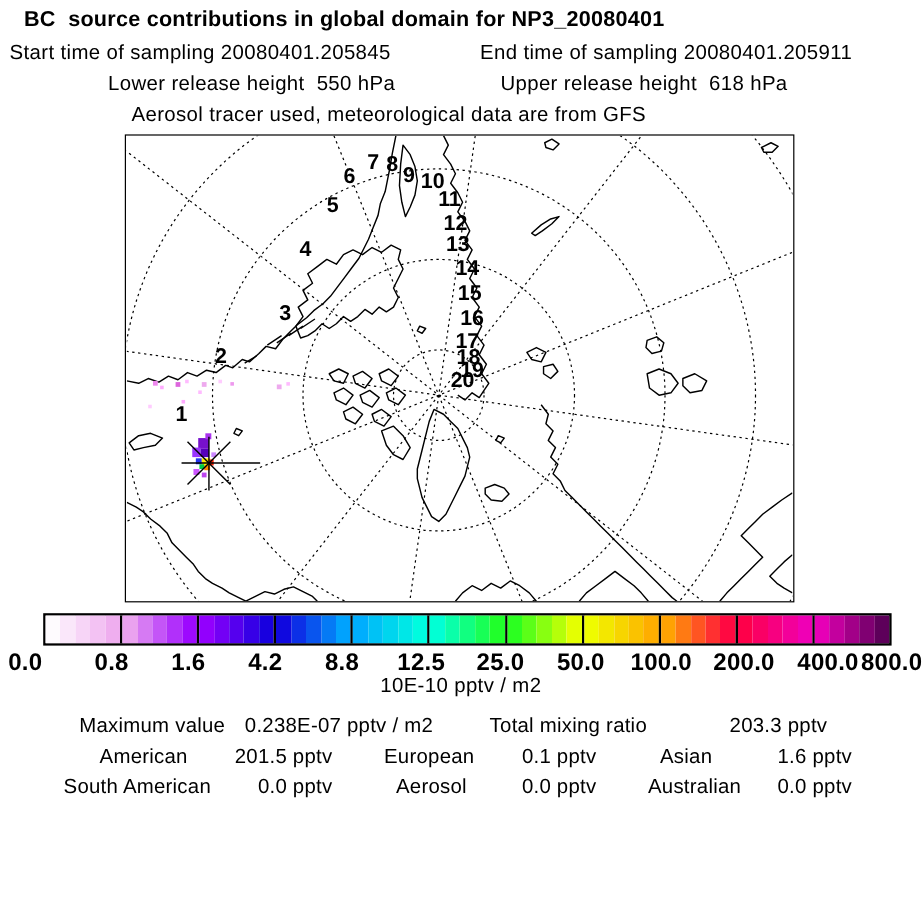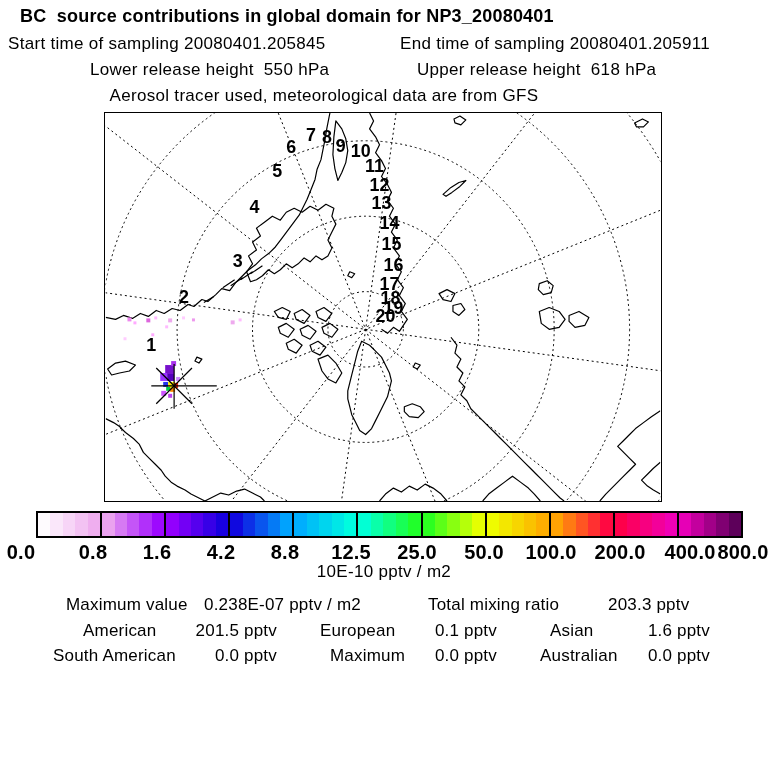--- a/index.html
+++ b/index.html
@@ -15,21 +15,21 @@
   .map svg{display:block;}
   .cbar{position:absolute;left:36px;top:511px;width:703px;height:23px;border:2px solid #000;display:flex;}
   .cseg{height:100%;display:flex;flex:1 1 0;}
   .cseg + .cseg{border-left:2px solid #000;}
   .csub{flex:1 1 0;height:100%;}
   .ctick{position:absolute;top:541px;transform:translateX(-50%);font-size:20px;font-weight:bold;letter-spacing:.2px;}
   .cunit{left:0;top:562px;width:768px;text-align:center;font-size:17px;font-weight:500;letter-spacing:.3px;}
   .st{font-size:17px;letter-spacing:.2px;}
   .sv{text-align:right;}
   .r1{top:595px;} .r2{top:621px;} .r3{top:646px;}
-  .maxl{left:66px;} .maxv{left:204px;} .totl{left:428px;} .totv{left:608px;text-align:center;}
+  .maxl{left:66px;} .maxv{left:204px;} .totl{left:408px;} .totv{left:608px;text-align:center;}
   .n0{left:83px;}  .v0{left:170px;width:107px;}
   .n1{left:320px;} .v1{left:420px;width:77px;}
   .n2{left:550px;} .v2{left:610px;width:100px;}
   .n3{left:53px;}  .v3{left:170px;width:107px;}
   .n4{left:330px;} .v4{left:420px;width:77px;}
   .n5{left:540px;} .v5{left:610px;width:100px;}
 </style>
 </head>
 <body>
 
@@ -247,16 +247,16 @@
 <div class="abs st r1 totv">203.3 pptv</div>
 
 <div class="abs st r2 n0">American</div>
 <div class="abs st r2 sv v0">201.5 pptv</div>
 <div class="abs st r2 n1">European</div>
 <div class="abs st r2 sv v1">0.1 pptv</div>
 <div class="abs st r2 n2">Asian</div>
 <div class="abs st r2 sv v2">1.6 pptv</div>
 <div class="abs st r3 n3">South American</div>
 <div class="abs st r3 sv v3">0.0 pptv</div>
-<div class="abs st r3 n4">Maximum</div>
+<div class="abs st r3 n4">Aerosol</div>
 <div class="abs st r3 sv v4">0.0 pptv</div>
 <div class="abs st r3 n5">Australian</div>
 <div class="abs st r3 sv v5">0.0 pptv</div>
 
 </body></html>

